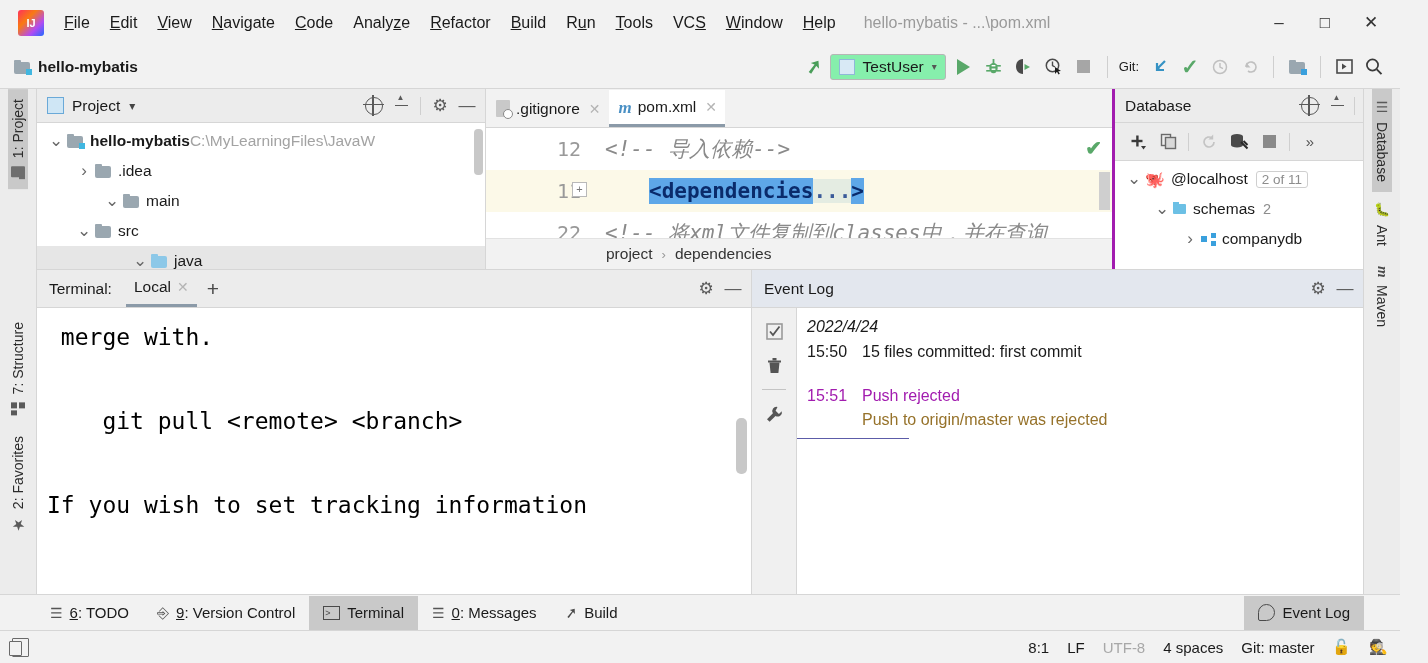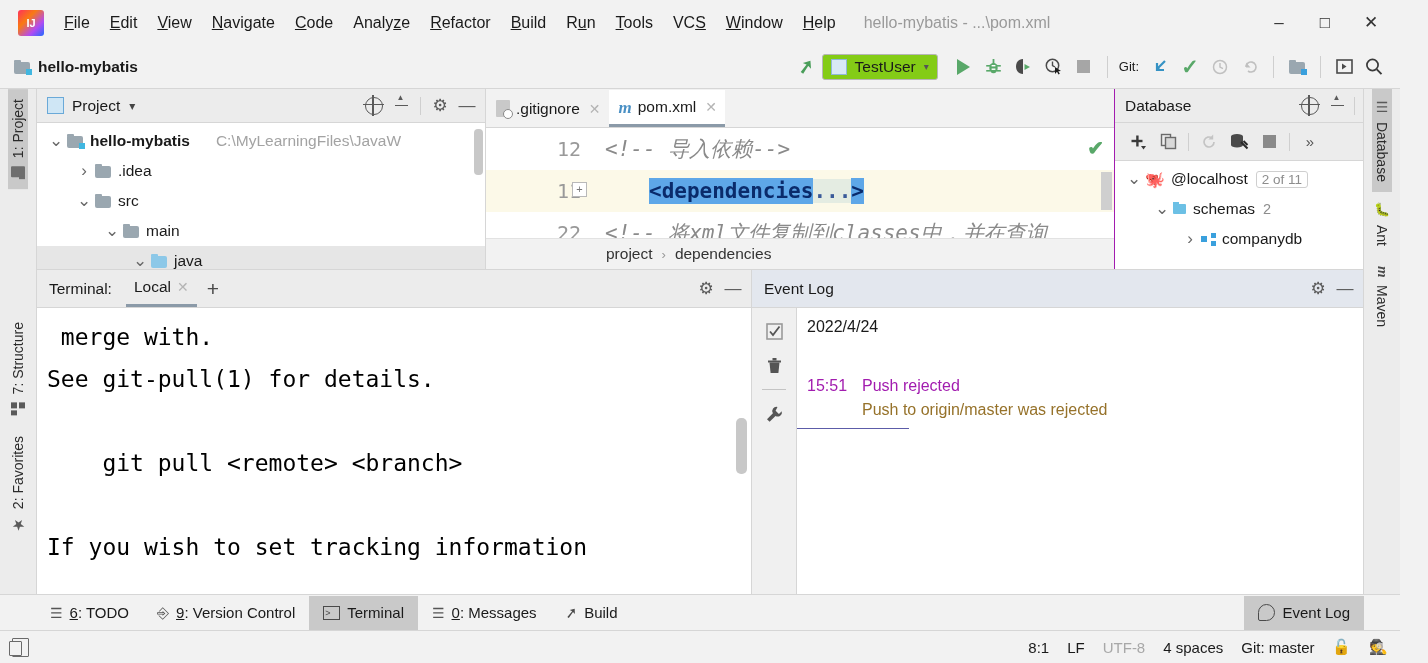--- a/index.html
+++ b/index.html
@@ -28,22 +28,22 @@
   
   .navbar{height:43px;min-height:43px;display:flex;align-items:center;background:#f2f2f2;padding:0 6px;border-bottom:1px solid #d6d6d6;}
   .nav-proj{display:flex;align-items:center;gap:7px;margin-left:8px;font-weight:bold;font-size:15.5px;}
   .folder-ic{width:17px;height:14px;position:relative;display:inline-block;}
   .folder-ic:before{content:"";position:absolute;left:0;top:2px;width:16px;height:12px;background:#9aa7b0;border-radius:1px 2px 2px 2px;}
   .folder-ic:after{content:"";position:absolute;left:0;top:0;width:7px;height:3px;background:#9aa7b0;border-radius:1px;}
   .folder-ic i{position:absolute;right:-1px;bottom:-1px;width:6px;height:6px;background:#40b6e0;}
   .folder-blue:before,.folder-blue:after{background:#8cc8e8;}
   .nav-right{margin-left:auto;display:flex;align-items:center;gap:2px;padding-right:6px;}
   .tb-ico{width:28px;height:30px;display:flex;align-items:center;justify-content:center;}
-  .runcfg{display:flex;align-items:center;gap:8px;border:1px solid #b6b6b6;background:#84cc16;border-radius:3px;
-    padding:3px 8px;height:26px;box-sizing:border-box;margin-right:10px;}
+  .runcfg{display:flex;align-items:center;gap:8px;border:1px solid #b6b6b6;background:#86efac;border-radius:3px;
+    padding:3px 8px;height:26px;box-sizing:border-box;margin-right:2px;}
   .runcfg .sq{width:14px;height:14px;border:1px solid #8fb8d8;background:#d8e9f5;}
   .runcfg .lbl{font-size:15.5px;}
   .runcfg .carret{font-size:10px;color:#555;}
   .sep-v{width:1px;height:22px;background:#cfcfcf;margin:0 7px;}
   .git-lbl{font-size:13px;margin:0 5px 0 2px;}
   .tri-green{width:0;height:0;border-left:13px solid #59a869;border-top:8px solid transparent;border-bottom:8px solid transparent;}
   .check-green{color:#59a869;font-size:21px;line-height:1;font-weight:bold;}
   .gray-sq{width:13px;height:13px;background:#a6a6a6;}
   .hammer{color:#4a9e5a;font-size:19px;font-weight:bold;display:inline-block;transform:rotate(-10deg);}
 
@@ -89,24 +89,24 @@
 
   .panel-project{width:448px;min-width:448px;border-right:1px solid #d6d6d6;}
   .tree{flex:1;overflow:hidden;background:#fff;position:relative;padding-top:3px;}
   .trow{display:flex;align-items:center;height:30px;padding-left:8px;white-space:nowrap;font-size:15.5px;}
   .trow.sel{background:#e6e6e6;}
   .tw{width:22px;display:flex;align-items:center;justify-content:center;color:#6a6a6a;font-size:12px;}
   .tw.open:before{content:"⌄";font-size:17px;line-height:10px;}
   .tw.closed:before{content:"›";font-size:17px;line-height:12px;}
   .tlabel{margin-left:6px;}
   .tlabel.bold{font-weight:bold;}
-  .tpath{margin-left:26px;color:#a3a3a3;}
+  .tpath{margin-left:0;color:#a3a3a3;}
   .vscroll{position:absolute;right:2px;top:6px;width:9px;height:46px;background:#c8c8c8;border-radius:4px;}
 
-  .panel-editor{flex:1;min-width:0;border-right:1px solid #a21caf;}
+  .panel-editor{flex:1;min-width:0;border-right:3px solid #a21caf;}
   .tabs{height:38px;min-height:38px;display:flex;align-items:flex-end;background:#f2f2f2;border-bottom:1px solid #d6d6d6;}
   .etab{display:flex;align-items:center;gap:6px;height:37px;padding:0 8px 0 10px;font-size:15.5px;box-sizing:border-box;}
   .etab.active{background:#fff;border-bottom:3px solid #8b9aa8;}
   .etab .x{color:#b4b4b4;font-size:14px;margin-left:3px;}
   .ic-gitignore{width:14px;height:17px;position:relative;background:#c9c9c9;border-radius:1px;}
   .ic-gitignore:after{content:"";position:absolute;right:-3px;bottom:-2px;width:8px;height:8px;border:1.6px solid #8a8a8a;border-radius:50%;background:#fff;}
   .ic-m{font-family:"Liberation Serif",serif;font-style:italic;font-weight:bold;color:#4a90c4;font-size:17px;line-height:1;}
 
   .code{flex:1;display:flex;background:#fff;position:relative;overflow:hidden;}
   .gutter{width:105px;min-width:105px;background:#fff;position:relative;}
@@ -159,21 +159,21 @@
   .tline{font-family:"DejaVu Sans Mono",monospace;font-size:23px;color:#000;height:42px;line-height:42px;white-space:pre;}
   .termscroll{position:absolute;right:4px;top:110px;width:11px;height:56px;background:#c8c8c8;border-radius:5px;}
 
   .panel-ev{flex:1;display:flex;flex-direction:column;background:#fff;min-width:0;}
   .ev-hdr{height:37px;min-height:37px;display:flex;align-items:center;background:#e3e7ee;padding:0 6px 0 12px;font-size:15.5px;border-bottom:1px solid #d6d6d6;}
   .ev-body{flex:1;display:flex;min-height:0;}
   .ev-rail{width:44px;min-width:44px;background:#f0f0f0;border-right:1px solid #d6d6d6;display:flex;flex-direction:column;align-items:center;padding-top:10px;gap:8px;}
   .evico{width:26px;height:26px;display:flex;align-items:center;justify-content:center;color:#555;font-size:17px;}
   .evrail-sep{width:24px;height:1px;background:#c4c4c4;margin:3px 0;}
   .ev-list{flex:1;padding:10px 0 0 10px;min-width:0;overflow:hidden;}
-  .ev-date{font-size:16px;color:#1a1a1a;margin-bottom:21px;}
+  .ev-date{font-size:16px;color:#1a1a1a;margin-bottom:7px;font-style:italic;}
   .ev-row{display:flex;gap:11px;font-size:16px;margin-bottom:6px;white-space:nowrap;}
   .ev-time{color:#1a1a1a;min-width:44px;}
   .ev-warn .ev-time,.ev-warn .ev-msg{color:#a21caf;}
   .ev-sub{margin-left:55px;font-size:16px;color:#96722a;margin-bottom:4px;}
   .ev-divider{height:1px;background:#5c5ca8;margin:9px 10px 0 -10px;width:112px;}
   .ev-gap{height:20px;}
 
   
   .toolstrip{height:35px;min-height:35px;display:flex;align-items:center;background:#f2f2f2;border-top:1px solid #d6d6d6;padding-left:36px;}
   .tstab{display:flex;align-items:center;gap:7px;height:34px;padding:0 14px;font-size:15px;box-sizing:border-box;}
@@ -371,29 +371,29 @@
                   <i></i>
                 </span>
               <span class="tlabel bold">hello-mybatis</span>
               <span class="tpath">C:\MyLearningFiles\JavaW</span>
             </div>
             <div class="trow" style="padding-left:36px">
               <span class="tw closed"></span>
               <span class="folder-ic"></span>
               <span class="tlabel">.idea</span>
             </div>
+            <div class="trow" style="padding-left:64px">
+              <span class="tw open"></span>
+              <span class="folder-ic"></span>
+              <span class="tlabel">main</span>
+            </div>
             <div class="trow" style="padding-left:36px">
               <span class="tw open"></span>
               <span class="folder-ic"></span>
               <span class="tlabel">src</span>
-            </div>
-            <div class="trow" style="padding-left:64px">
-              <span class="tw open"></span>
-              <span class="folder-ic"></span>
-              <span class="tlabel">main</span>
             </div>
             <div class="trow sel" style="padding-left:92px">
               <span class="tw open"></span>
               <span class="folder-ic folder-blue"></span>
               <span class="tlabel">java</span>
             </div>
             <div class="vscroll"></div>
           </div>
         </div>
 
@@ -529,21 +529,20 @@
               <div class="hico">
                   <span class="gear">⚙</span>
                 </div>
               <div class="hico">
                   <span class="minus">—</span>
                 </div>
             </div>
           </div>
           <div class="term-body">
             <div class="tline"> merge with.</div>
-            <div class="tline">See git-pull(1) for details.</div>
             <div class="tline"></div>
             <div class="tline">    git pull &lt;remote&gt; &lt;branch&gt;</div>
             <div class="tline"></div>
             <div class="tline">If you wish to set tracking information</div>
             <div class="termscroll"></div>
           </div>
         </div>
 
         <div class="panel-ev">
           <div class="ev-hdr">
@@ -574,20 +573,24 @@
               </div>
               <div class="evrail-sep"></div>
               <div class="evico">
                 <svg width="19" height="19" viewBox="0 0 19 19">
                     <path d="M12.5 2 a4.2 4.2 0 0 0 -4.6 6.3 L2 14.2 L4.6 16.8 L10.5 10.9 a4.2 4.2 0 0 0 6.3 -4.6 L13.9 9.1 L10.6 5.8 Z" fill="#555"></path>
                   </svg>
               </div>
             </div>
             <div class="ev-list">
               <div class="ev-date">2022/4/24</div>
+              <div class="ev-row">
+                <span class="ev-time">15:50</span>
+                <span class="ev-msg">15 files committed: first commit</span>
+              </div>
               <div class="ev-gap"></div>
               <div class="ev-row ev-warn">
                 <span class="ev-time">15:51</span>
                 <span class="ev-msg">Push rejected</span>
               </div>
               <div class="ev-sub">Push to origin/master was rejected</div>
               <div class="ev-divider"></div>
               <div class="ev-gap"></div>
             </div>
           </div>

